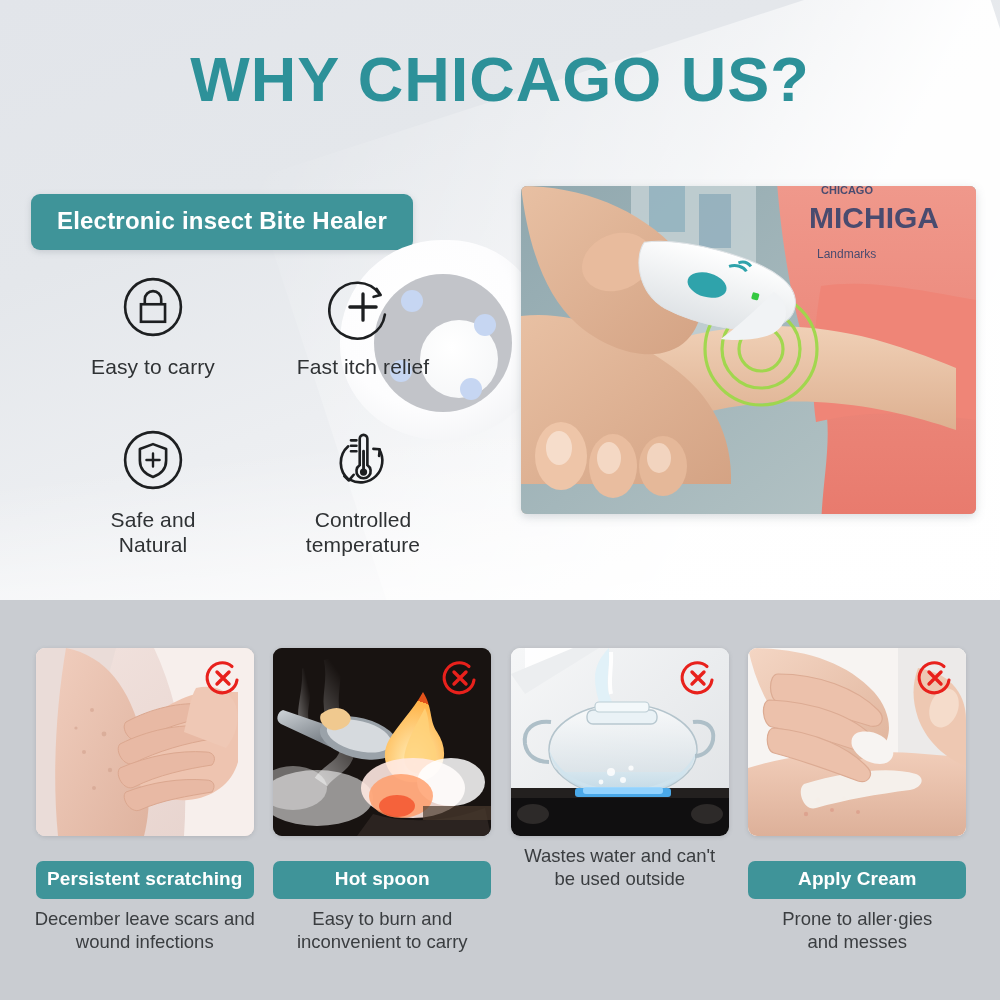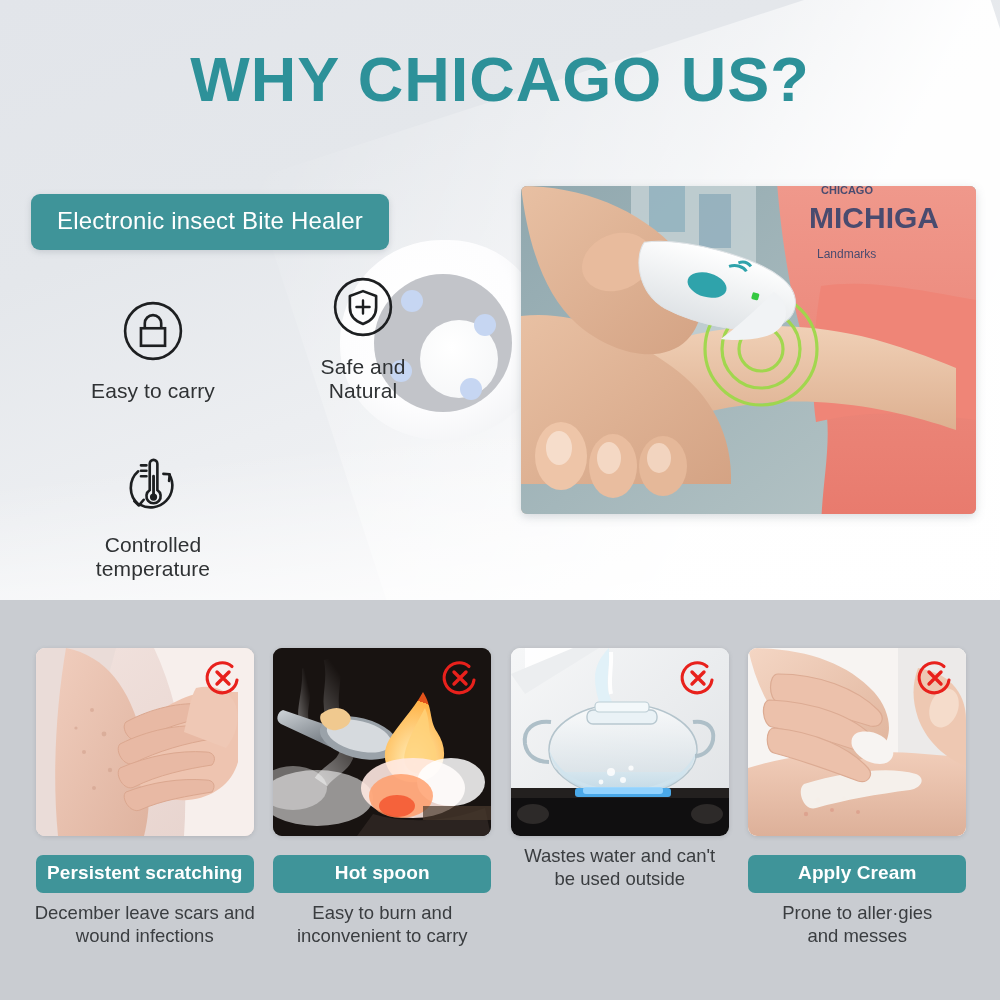--- a/index.html
+++ b/index.html
@@ -38,21 +38,21 @@
     color:#2d9199;line-height:1;
     font-family:"Liberation Sans", sans-serif;
   }
 
   
   .product-pill{
     position:absolute;left:31px;top:194px;
     background:#3f9499;color:#ffffff;
     border-radius:9px;
     padding:13px 26px 15px 26px;
-    font-size:24px;font-weight:normal;letter-spacing:.2px;
+    font-size:24px;font-weight:bold;letter-spacing:.2px;
     box-shadow:0 2px 6px rgba(120,130,140,.28);
   }
 
   
   .features{
     position:absolute;left:48px;top:272px;width:420px;
     display:grid;grid-template-columns:1fr 1fr;
     row-gap:46px;
   }
   .feature{display:flex;flex-direction:column;align-items:center;justify-content:flex-end;}
@@ -112,21 +112,21 @@
     border-radius:9px;overflow:hidden;
     background:#efefef;
     box-shadow:0 1px 4px rgba(90,95,100,.22);
   }
   .card-img svg{display:block;width:100%;height:100%;}
   .x-badge{
     position:absolute;right:11px;top:10px;width:40px;height:40px;
   }
   .x-badge svg{width:40px;height:40px;}
   .card-pill{
-    margin-top:19px;width:218px;box-sizing:border-box;
+    margin-top:25px;width:218px;box-sizing:border-box;
     background:#3f9499;color:#fff;border-radius:7px;
     text-align:center;padding:7px 4px 9px 4px;
     font-size:19px;font-weight:bold;letter-spacing:.1px;
   }
   .card-desc{
     margin-top:9px;width:230px;text-align:center;
     font-size:18.5px;color:#3a3d40;line-height:1.24;
   }
 </style>
 </head>
@@ -159,20 +159,30 @@
         <span class="feat-icon">
           <svg viewBox="0 0 64 64" fill="none" stroke="#1d1f21" stroke-width="2.4">
             <circle cx="32" cy="32" r="25.5"></circle>
             <rect x="21" y="29.5" width="22" height="16" stroke-width="2.4"></rect>
             <path d="M24.5 29.5v-4.5a7.5 7.5 0 0 1 15 0v4.5" stroke-width="2.4"></path>
           </svg>
         </span>
         <span class="feat-label">Easy to carry</span>
       </div>
 
+      <div class="feature">
+        <span class="feat-icon">
+          <svg viewBox="0 0 64 64" fill="none" stroke="#1d1f21" stroke-width="2.4" stroke-linecap="round">
+            <path d="M47.5 20.5A25.5 25.5 0 1 0 52 39"></path>
+            <path d="M44.5 15.5l3.6 5.6-6.4 1.6" stroke-linejoin="round"></path>
+            <path d="M32 20v24M20 32h24" stroke-width="3"></path>
+          </svg>
+        </span>
+        <span class="feat-label">Fast itch relief</span>
+      </div>
 
       <div class="feature">
         <span class="feat-icon">
           <svg viewBox="0 0 64 64" fill="none" stroke="#1d1f21" stroke-width="2.4">
             <circle cx="32" cy="32" r="25.5"></circle>
             <path d="M32 17.5l12 4.4v10.6c0 7.4-5.1 12.6-12 15-6.9-2.4-12-7.6-12-15V21.9l12-4.4z" stroke-linejoin="round"></path>
             <path d="M32 26v12M26 32h12" stroke-width="2.2" stroke-linecap="round"></path>
           </svg>
         </span>
         <span class="feat-label" style="white-space:pre-line">Safe and

